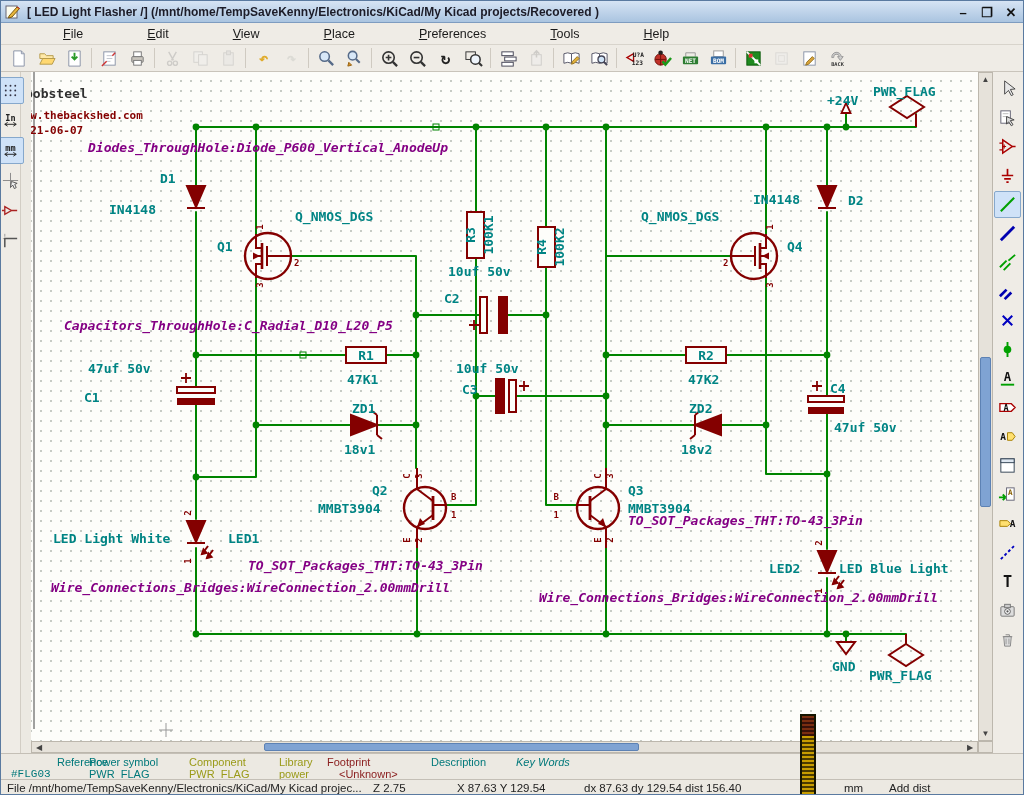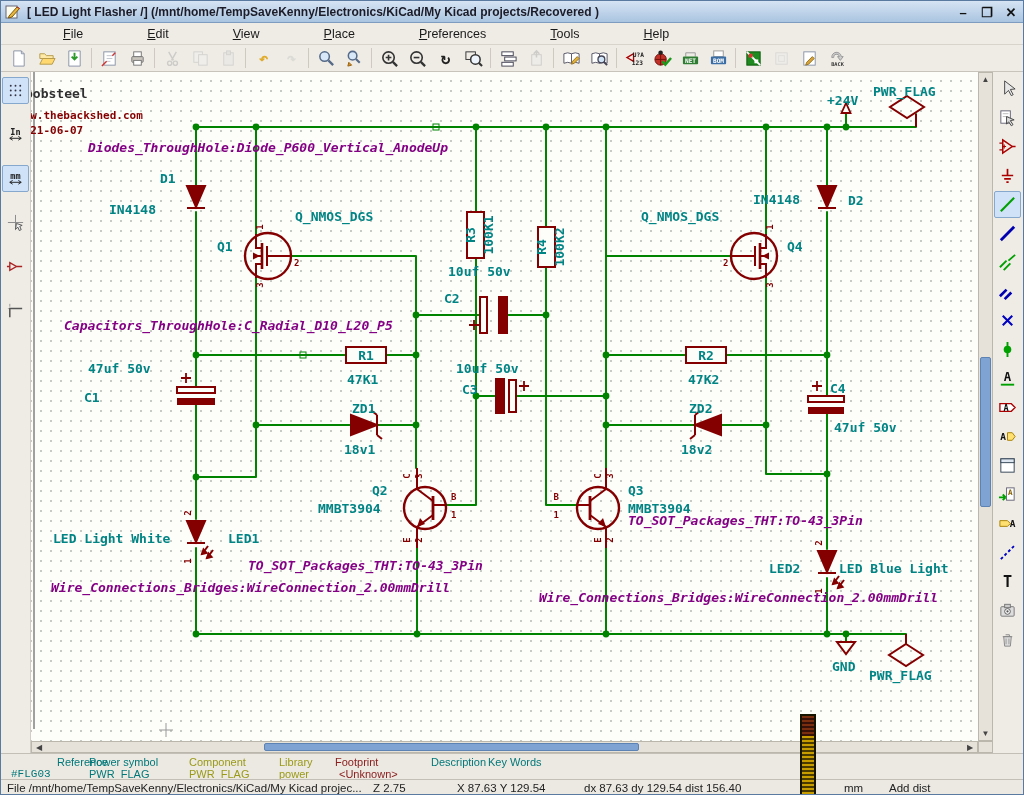--- a/index.html
+++ b/index.html
@@ -14,21 +14,21 @@
   #menubar{position:absolute;left:0;top:22px;width:100%;height:22px;background:#efece6;display:flex;align-items:center;padding-left:6px;box-sizing:border-box;border-bottom:1px solid #d8d4cc;}
   .menu-item{display:inline-block;font-size:12.5px;color:#1a1a1a;padding:2px 8px;margin-left:48px;}
   .menu-item::first-letter{text-decoration:underline;}
   
   #toolbar-top{position:absolute;left:0;top:44px;width:100%;height:27px;background:#efece6;display:flex;align-items:center;padding-left:3px;box-sizing:border-box;border-bottom:1px solid #c9c4bb;}
   .tb-btn{width:26px;height:25px;display:flex;align-items:center;justify-content:center;border:1px solid transparent;border-radius:2px;}
   .tb-btn.disabled{opacity:.38;filter:grayscale(.9);}
   .tb-sep{width:7px;height:20px;position:relative;}
   .tb-sep::after{content:"";position:absolute;left:3px;top:0;width:1px;height:20px;background:#cfcac1;}
   
-  #toolbar-left{position:absolute;left:0;top:71px;width:30px;height:681px;background:#efece6;display:flex;flex-direction:column;align-items:center;gap:17px;padding-top:5px;box-sizing:border-box;border-right:1px solid #d2cdc4;}
+  #toolbar-left{position:absolute;left:0;top:71px;width:20px;height:681px;background:#efece6;display:flex;flex-direction:column;align-items:center;gap:3px;padding-top:5px;box-sizing:border-box;border-right:1px solid #d2cdc4;}
   #toolbar-right{position:absolute;right:0;top:71px;width:32px;height:681px;background:#efece6;display:flex;flex-direction:column;align-items:center;gap:2px;padding-top:3px;box-sizing:border-box;border-left:1px solid #d2cdc4;}
   .side-btn{width:25px;height:25px;display:flex;align-items:center;justify-content:center;border:1px solid transparent;border-radius:2px;}
   .side-btn.active{background:#cfe2f8;border-color:#86a8cc;}
   
   #canvas{position:absolute;left:30px;top:71px;width:947px;height:669px;overflow:hidden;cursor:crosshair;
     background-color:#fdfdfa;
     background-image:radial-gradient(circle,#c7cbc5 1px,transparent 1.15px);
     background-size:10px 10px;background-position:5px 4px;}
   
   .sb{position:absolute;background:#e6e2da;border:1px solid #bcb7ad;box-sizing:border-box;}
@@ -697,24 +697,24 @@
 
   <div id="infobar">
       <div class="info-col info-label c-teal" style="left: 28px; margin-left: 28px;">Reference</div>
       <div class="info-col info-value c-teal" style="left: 10px; font-family: Liberation Mono, monospace;">#FLG03</div>
       <div class="info-col info-label c-teal" style="left: 88px;">Power symbol</div>
       <div class="info-col info-value c-teal" style="left: 88px;">PWR_FLAG</div>
       <div class="info-col info-label c-olive" style="left: 188px;">Component</div>
       <div class="info-col info-value c-olive" style="left: 188px;">PWR_FLAG</div>
       <div class="info-col info-label c-olive" style="left: 278px;">Library</div>
       <div class="info-col info-value c-olive" style="left: 278px;">power</div>
-      <div class="info-col info-label c-maroon" style="left: 334px;">Footprint</div>
+      <div class="info-col info-label c-maroon" style="left: 326px;">Footprint</div>
       <div class="info-col info-value c-maroon" style="left: 338px;">&lt;Unknown&gt;</div>
       <div class="info-col info-label c-teal" style="left: 430px;">Description</div>
-      <div class="info-col info-label c-teal" style="left: 487px;">Key Words</div>
+      <div class="info-col info-label c-teal" style="left: 515px; font-style: italic;">Key Words</div>
     </div>
 
   <div id="statusbar">
     <span style="left:6px">File /mnt/home/TempSaveKenny/Electronics/KiCad/My Kicad projec...</span>
     <span style="left:372px">Z 2.75</span>
     <span style="left:456px">X 87.63 Y 129.54</span>
     <span style="left:583px">dx 87.63  dy 129.54  dist 156.40</span>
     <span style="left:843px">mm</span>
     <span style="left:888px">Add dist</span>
   </div>

